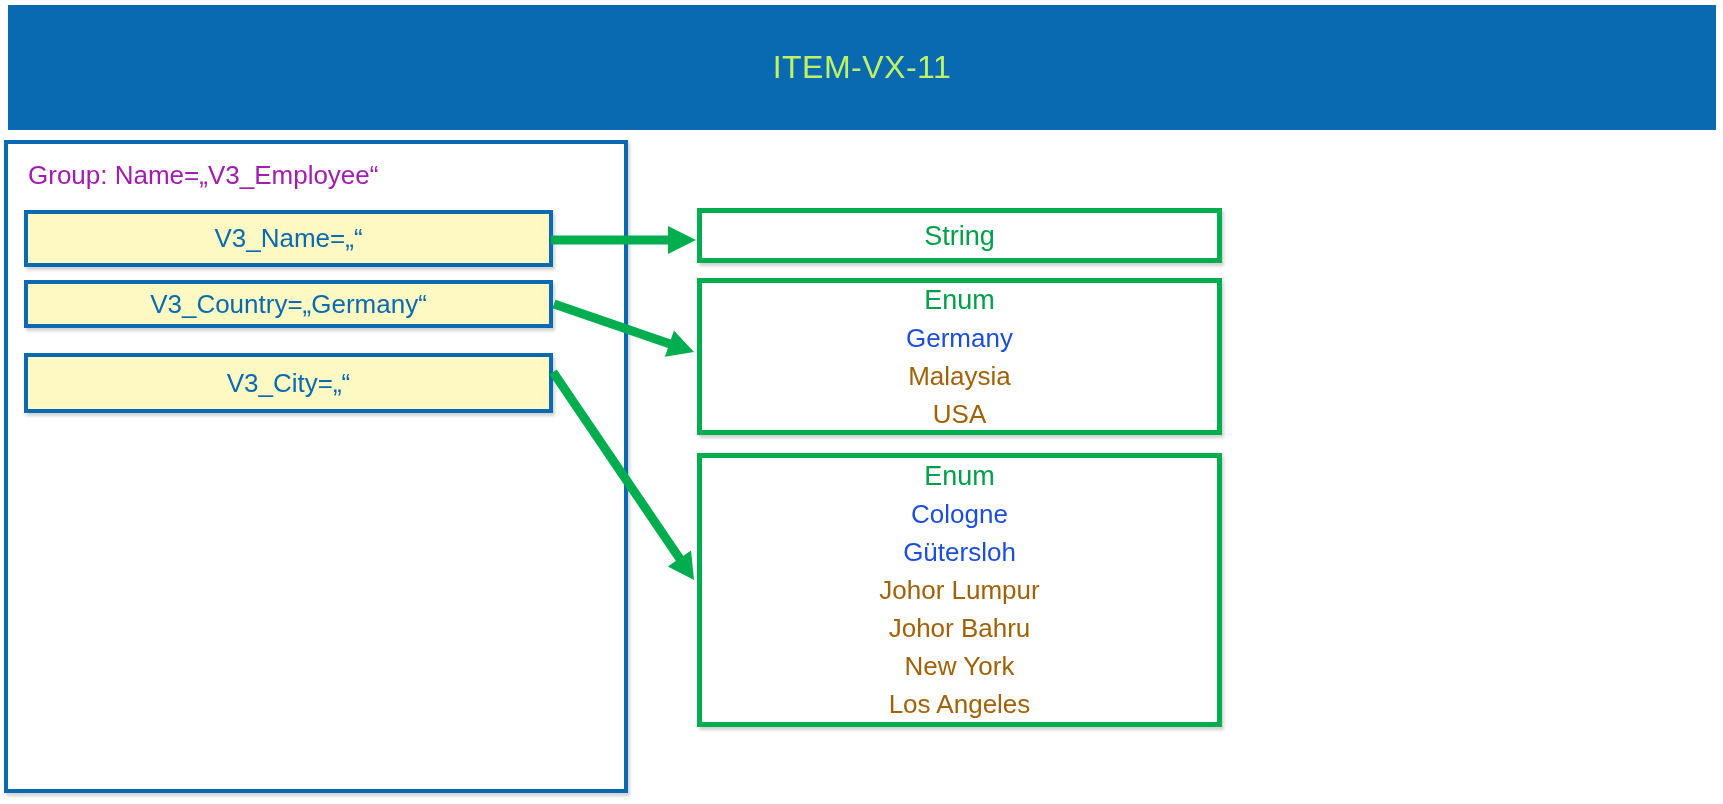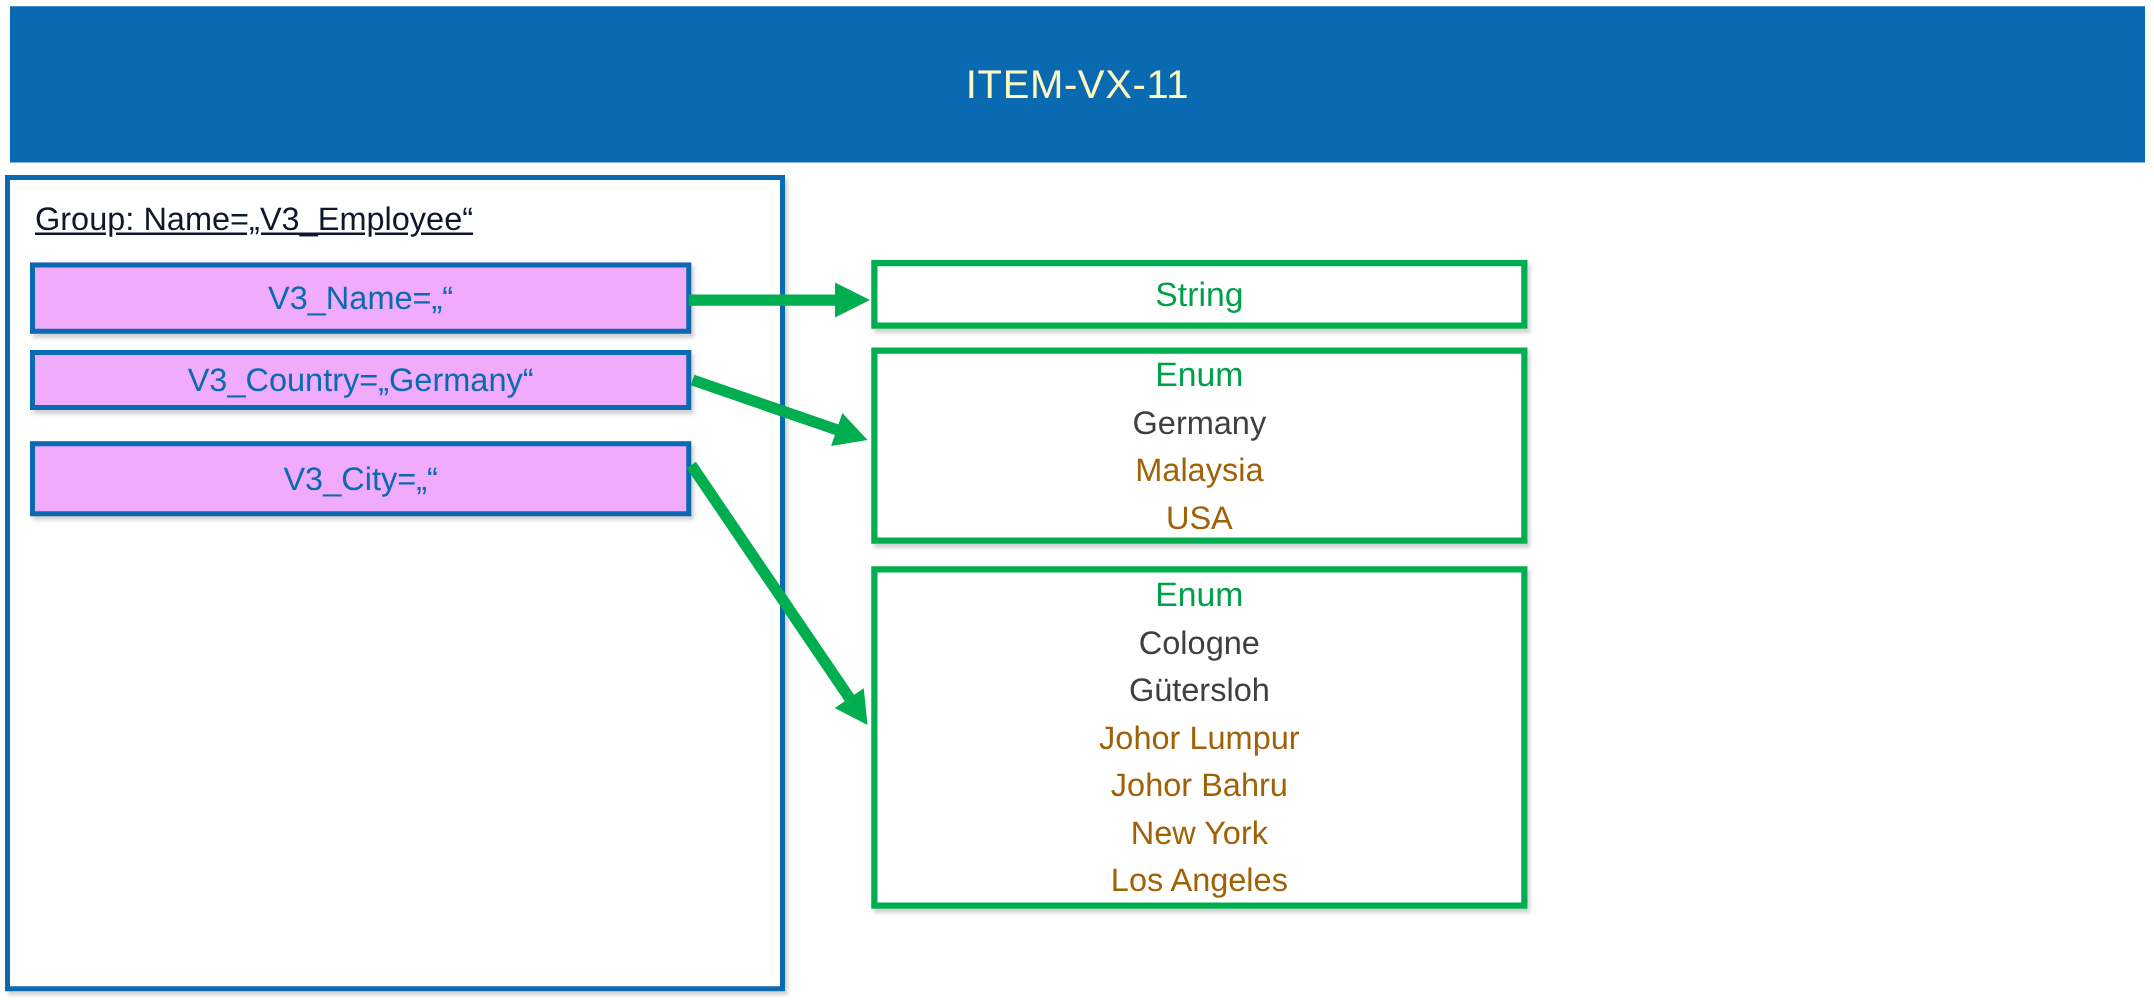--- a/index.html
+++ b/index.html
@@ -16,52 +16,51 @@
   .header {
     position: absolute;
     left: 8px; top: 5px;
     width: 1708px; height: 125px;
     background: #0a6ab1;
     display: flex;
     align-items: center;
     justify-content: center;
   }
   .header .title {
-    color: #fef9c3;
+    color: #bef264;
     font-size: 32px;
     letter-spacing: 0.5px;
   }
 
   
   .group-box {
     position: absolute;
     left: 4px; top: 140px;
     width: 624px; height: 653px;
     border: 4px solid #0a6ab1;
     box-sizing: border-box;
     background: #ffffff;
     box-shadow: 2px 3px 3px rgba(0,0,0,0.18);
   }
   .group-label {
     position: absolute;
     left: 28px; top: 160px;
-    color: #0f172a;
+    color: #a21caf;
     font-size: 26px;
     white-space: nowrap;
-    text-decoration: underline;
   }
 
   
   .field-box {
     position: absolute;
     left: 24px;
     width: 529px;
     border: 4px solid #0a6ab1;
     box-sizing: border-box;
-    background: #f0abfc;
+    background: #fef9c3;
     display: flex;
     align-items: center;
     justify-content: center;
     color: #0a6ab1;
     font-size: 26px;
     box-shadow: 2px 3px 3px rgba(0,0,0,0.18);
   }
   .field-name    { top: 210px; height: 57px; }
   .field-country { top: 280px; height: 48px; }
   .field-city    { top: 353px; height: 60px; }
@@ -90,21 +89,21 @@
     font-weight: normal;
     line-height: 38px;
     text-align: center;
   }
   .opt {
     font-size: 26px;
     line-height: 38px;
     text-align: center;
     white-space: nowrap;
   }
-  .opt.active { color: #404040; }
+  .opt.active { color: #1d4ed8; }
   .opt.faded  { color: #a16207; }
 
   
   .arrows {
     position: absolute;
     left: 0; top: 0;
     width: 1723px; height: 804px;
     pointer-events: none;
   }
 </style>

